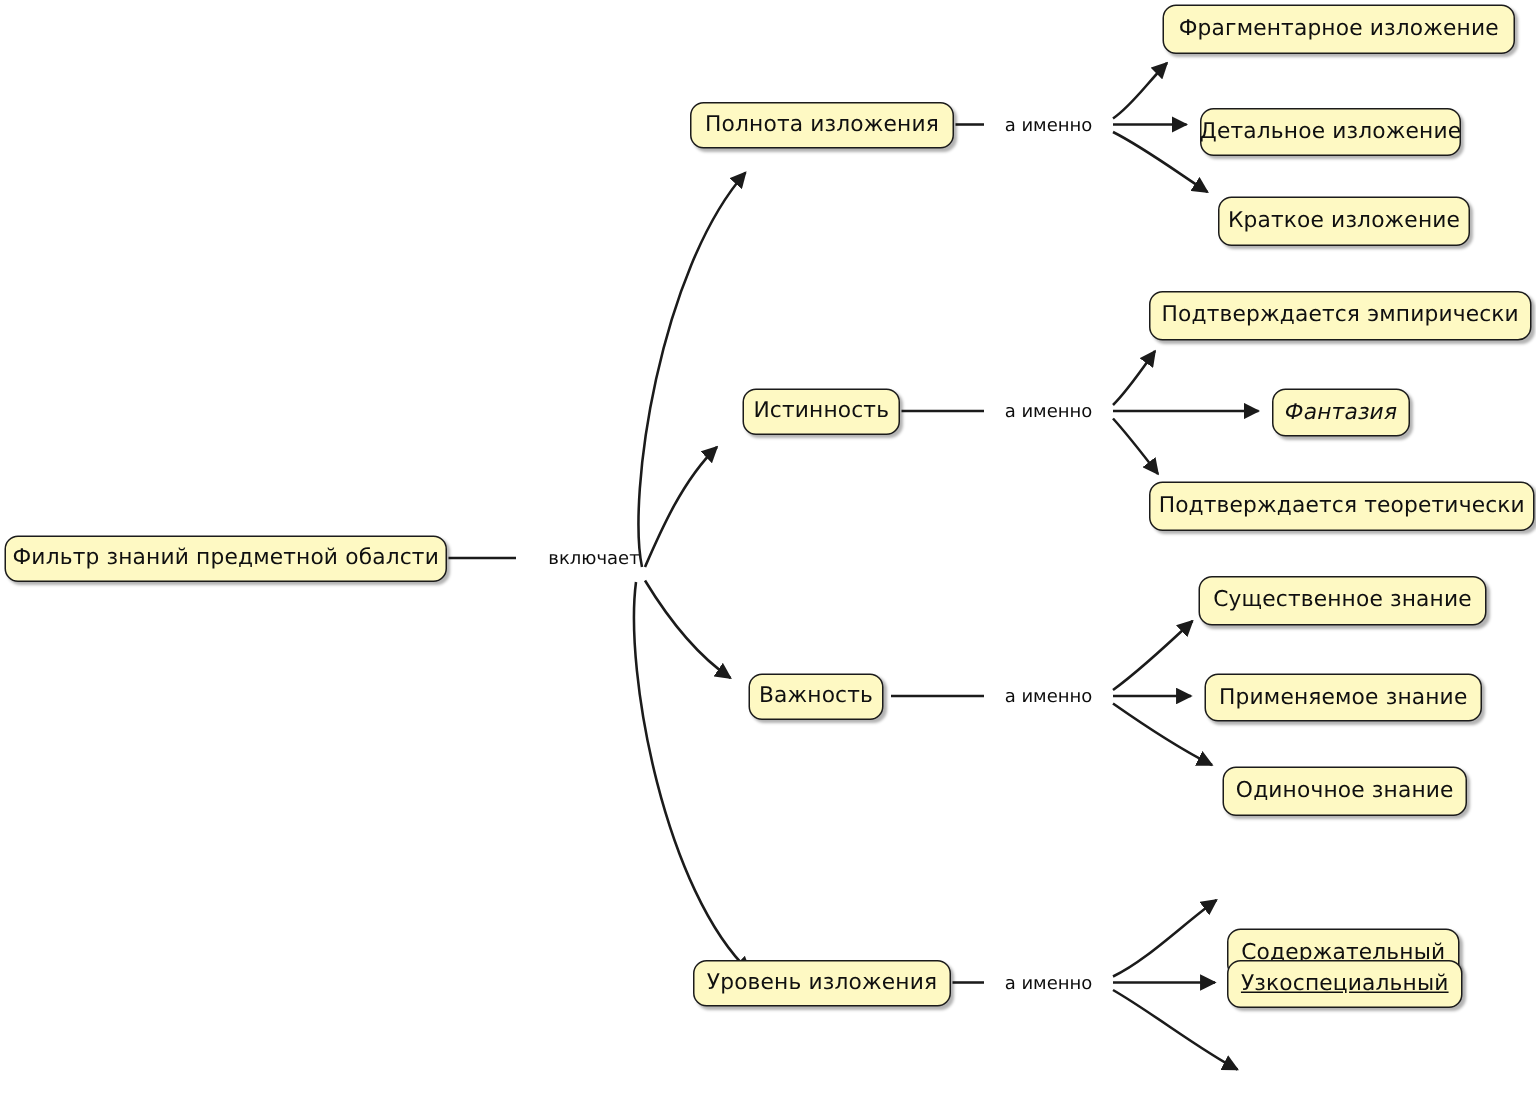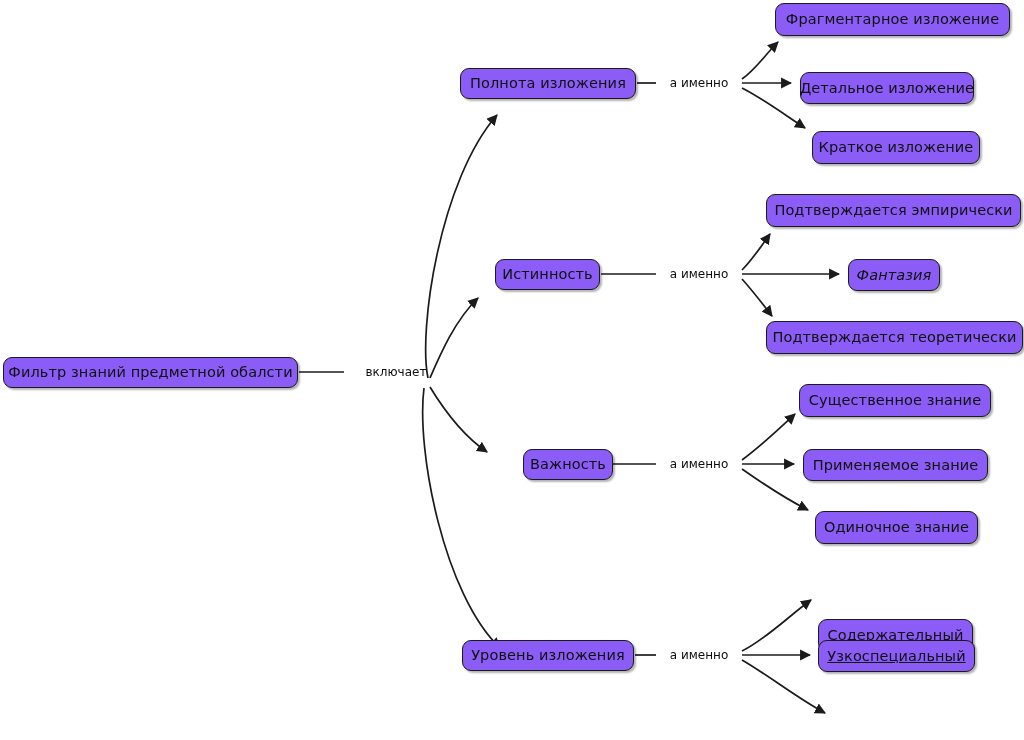--- a/index.html
+++ b/index.html
@@ -23,21 +23,21 @@
   .edge-layer {
     position: absolute;
     left: 0; top: 0;
     width: 1024px;
     height: 740px;
     pointer-events: none;
   }
   .node {
     position: absolute;
     box-sizing: border-box;
-    background: #8b5cf6;
+    background: #fef9c3;
     border: 1.6px solid #1b1b1b;
     border-radius: 9px;
     box-shadow: 2px 2px 2px rgba(0,0,0,0.30);
     display: flex;
     align-items: center;
     justify-content: center;
     color: #101010;
     font-size: 14.5px;
     line-height: 1;
     white-space: nowrap;
@@ -103,21 +103,21 @@
   <div class="node" style="left: 775px; top: 3px; width: 235px; height: 33px;">Фрагментарное изложение</div>
   <div class="node" style="left: 800px; top: 72px; width: 174px; height: 32px;">Детальное изложение</div>
   <div class="node" style="left: 495px; top: 259px; width: 105px; height: 31px;">Истинность</div>
 
   <div class="node" style="left: 812px; top: 131px; width: 168px; height: 33px;">Краткое изложение</div>
   <div class="edge-label" style="left: 659px; top: 264px; width: 80px; height: 20px;">а именно</div>
   <div class="node" style="left: 766px; top: 194px; width: 255px; height: 33px;">Подтверждается эмпирически</div>
   <div class="node" style="left: 848px; top: 259px; width: 92px; height: 32px; font-style: italic;">Фантазия</div>
   <div class="node" style="left: 766px; top: 321px; width: 257px; height: 33px;">Подтверждается теоретически</div>
 
-  <div class="node" style="left: 523px; top: 449px; width: 90px; height: 31px;">Важность</div>
+  <div class="node" style="left: 499px; top: 449px; width: 90px; height: 31px;">Важность</div>
   <div class="edge-label" style="left: 659px; top: 454px; width: 80px; height: 20px;">а именно</div>
   <div class="node" style="left: 799px; top: 384px; width: 192px; height: 33px;">Существенное знание</div>
   <div class="node" style="left: 803px; top: 449px; width: 185px; height: 32px;">Применяемое знание</div>
   <div class="node" style="left: 815px; top: 511px; width: 163px; height: 33px;">Одиночное знание</div>
 
   <div class="node" style="left: 462px; top: 640px; width: 172px; height: 31px;">Уровень изложения</div>
   <div class="edge-label" style="left: 659px; top: 645px; width: 80px; height: 20px;">а именно</div>
   <div class="node" style="left: 818px; top: 575px; width: 155px; height: 33px; margin-top: 44px;">Содержательный</div>
   <div class="node" style="left: 818px; top: 640px; width: 157px; height: 32px; text-decoration: underline;">Узкоспециальный</div>
   <div class="node" style="left: 833px; top: 744px; width: 128px; height: 49px;">Общенаучный</div>

